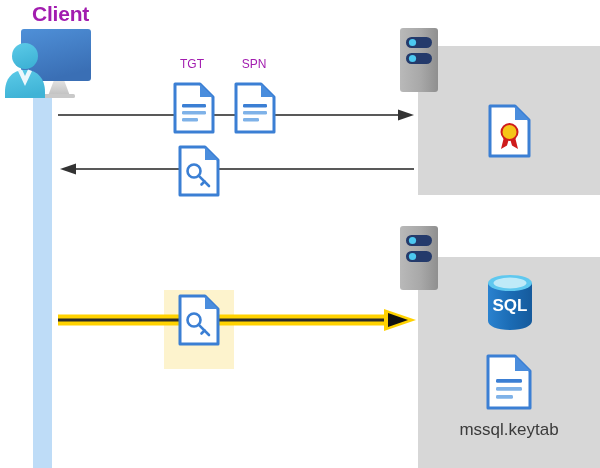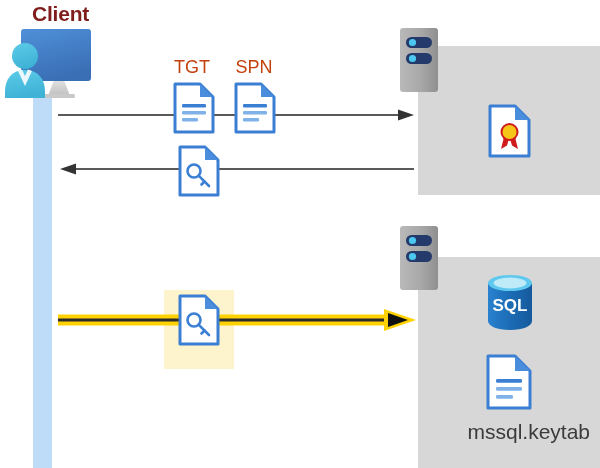--- a/index.html
+++ b/index.html
@@ -12,30 +12,30 @@
   #stage{position:relative;width:600px;height:468px;}
 
   .abs{position:absolute;}
 
   
   .panel{background:#d7d7d7;}
 
   
   .title{
     font-weight:bold;
-    color:#7f1d1d;
+    color:#a21caf;
     letter-spacing:-0.2px;
   }
   .title-client{font-size:21px;}
   .title-dc{font-size:20px;line-height:24px;text-align:center;}
   .title-linux{font-size:20px;line-height:24px;}
   .caption{
-    font-size:18px;color:#c2410c;text-align:center;
+    font-size:12px;color:#a21caf;text-align:center;
   }
-  .doclabel{font-size:21px;color:#3b3b3b;text-align:right;}
+  .doclabel{font-size:17px;color:#3b3b3b;text-align:center;}
 
   
   .lifeline{background:#bedcf7;}
 
   
   .highlight{background:#fdf3cd;}
 
   svg{display:block;overflow:visible;}
 </style>
 </head>

